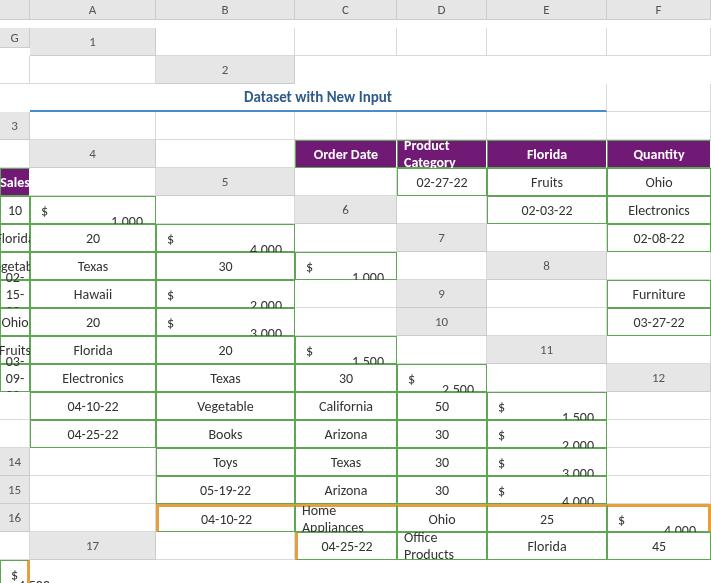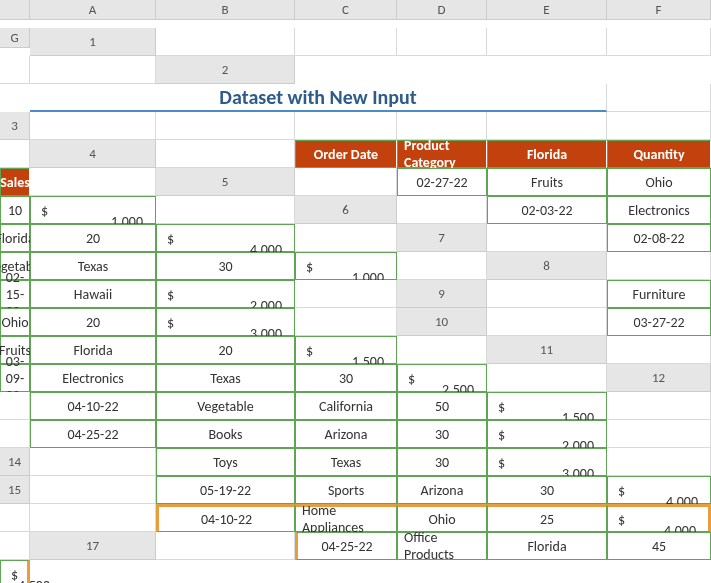--- a/index.html
+++ b/index.html
@@ -49,26 +49,26 @@
       font-size: 14px;
       background: #fff;
     }
     .cell.blank {
       background: #fff;
     }
     .title-cell {
       grid-column: 2 / span 5;
       font-weight: bold;
       color: #2e5c8a;
-      font-size: 20px;
+      font-size: 15px;
       border-bottom: 2px solid #4a8bc9;
       justify-content: center;
     }
     .table-header {
-      background: #c2410c;
+      background: #701a75;
       color: #fff;
       font-weight: bold;
       border: 1px solid #5ea654;
       border-right: 1px solid #fff;
     }
     .table-header:last-of-type {
       border-right: 1px solid #5ea654;
     }
     .data-cell {
       border: 1px solid #5ea654;
@@ -223,28 +223,28 @@
     <div class="cell data-cell">Texas</div>
     <div class="cell data-cell">30</div>
     <div class="cell data-cell sales-cell">
       <span class="cur">$</span>
       <span class="amt">3,000</span>
     </div>
     <div class="cell blank"></div>
     <div class="row-header">15</div>
     <div class="cell blank"></div>
     <div class="cell data-cell">05-19-22</div>
-    <div class="cell data-cell">Sports</div>
     <div class="cell data-cell">Arizona</div>
     <div class="cell data-cell">30</div>
     <div class="cell data-cell sales-cell">
       <span class="cur">$</span>
       <span class="amt">4,000</span>
     </div>
     <div class="cell blank"></div>
+    <div class="row-header">16</div>
     <div class="cell blank"></div>
     <div class="cell data-cell highlight-top highlight-left">04-10-22</div>
     <div class="cell data-cell highlight-top">Home Appliances</div>
     <div class="cell data-cell highlight-top">Ohio</div>
     <div class="cell data-cell highlight-top">25</div>
     <div class="cell data-cell sales-cell highlight-top highlight-right">
       <span class="cur">$</span>
       <span class="amt">4,000</span>
     </div>
     <div class="cell blank"></div>

